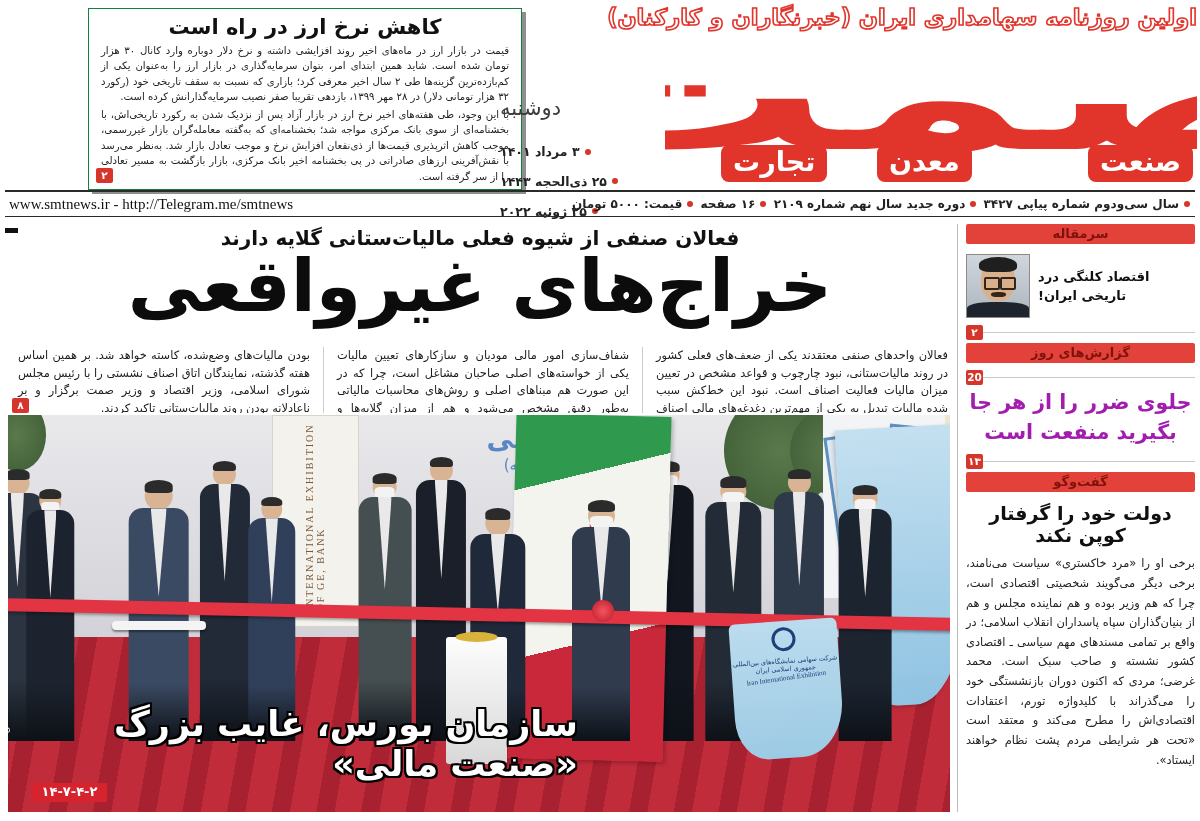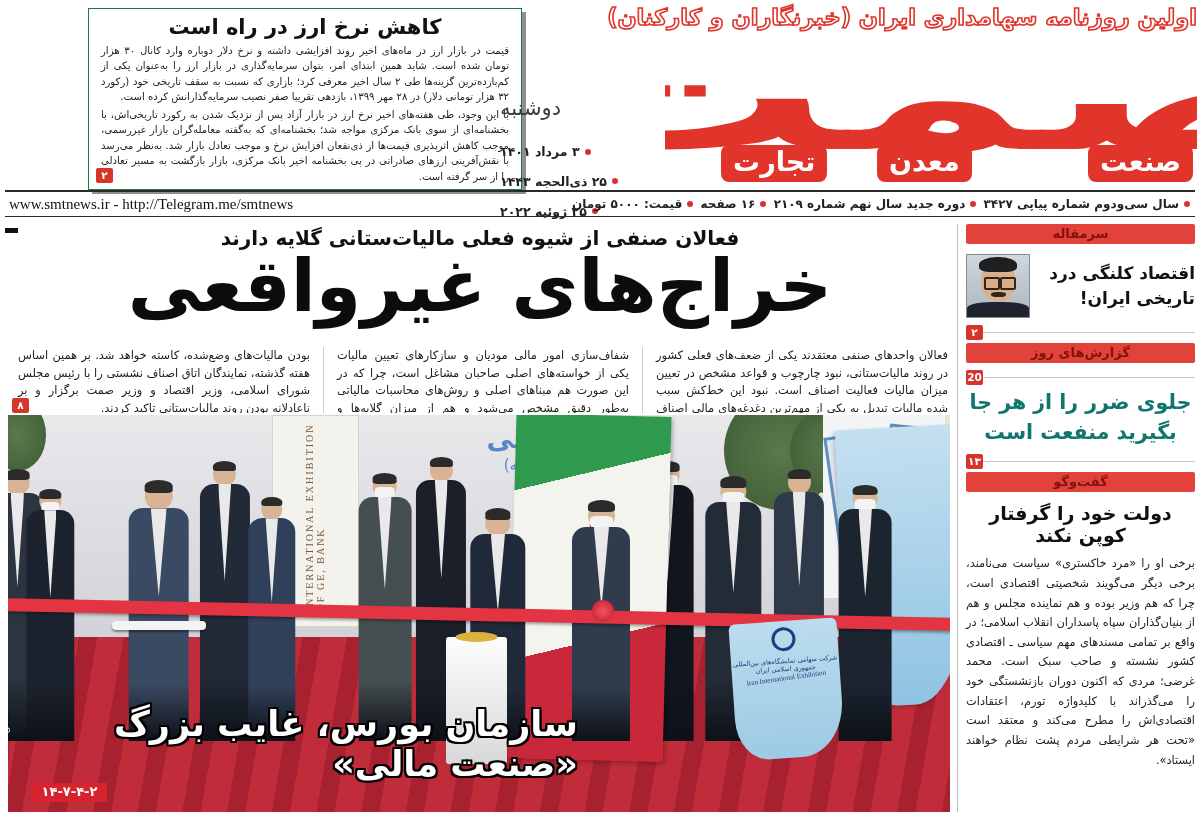--- a/index.html
+++ b/index.html
@@ -68,31 +68,31 @@
   
   .photo-caption{position:absolute;left:0.5%;bottom:7%;width:60%;direction:rtl;text-align:right;font-size:35px;font-weight:bold;color:#fff;z-index:10;
     text-shadow:2px 0 0 #000,-2px 0 0 #000,0 2px 0 #000,0 -2px 0 #000,2px 2px 0 #000,-2px -2px 0 #000,2px -2px 0 #000,-2px 2px 0 #000;}
   .pages-box{position:absolute;left:2.5%;bottom:2.5%;background:#d6232e;color:#fff;font-weight:bold;font-size:13px;padding:1px 10px 3px;z-index:10;direction:ltr;}
   .credit{position:absolute;left:-28px;bottom:18%;transform:rotate(-90deg);font-size:9px;color:#f2f2f2;z-index:10;letter-spacing:1px;text-shadow:0 0 2px #000;}
   
   .vrule{position:absolute;left:957px;top:224px;height:588px;width:1px;background:#bdbdbd;}
   .sidebar{position:absolute;left:966px;top:224px;width:229px;direction:rtl;}
   .band{background:#e2423a;color:#7e120c;font-weight:bold;font-size:13px;text-align:center;height:20px;line-height:20px;border-radius:2px;}
   .ed-row{display:flex;align-items:center;gap:8px;margin:10px 0 2px;}
-  .ed-title{flex:1;text-align:right;font-size:17px;font-weight:bold;color:#111;line-height:1.5;}
+  .ed-title{flex:1;text-align:left;font-size:13px;font-weight:bold;color:#111;line-height:1.5;}
   .ed-photo{width:62px;height:62px;background:linear-gradient(#cfd6dc,#aeb6bd);position:relative;border:1px solid #8a8a8a;flex:0 0 auto;overflow:hidden;}
   .ed-photo .h{position:absolute;left:14px;top:6px;width:34px;height:40px;background:#d9b08c;border-radius:45%;}
   .ed-photo .hr{position:absolute;left:12px;top:2px;width:38px;height:15px;background:#1f1f1f;border-radius:50% 50% 30% 30%;}
   .ed-photo .gl{position:absolute;left:17px;top:22px;width:12px;height:9px;border:2px solid #33251c;border-radius:2px;}
   .ed-photo .gr{position:absolute;left:33px;top:22px;width:12px;height:9px;border:2px solid #33251c;border-radius:2px;}
   .ed-photo .mu{position:absolute;left:24px;top:37px;width:15px;height:5px;background:#33251c;border-radius:40%;}
   .ed-photo .st{position:absolute;left:0;bottom:0;width:100%;height:15px;background:#1d242e;border-radius:40% 40% 0 0;}
   .rep-title{font-weight:bold;text-align:center;line-height:1.45;}
   .rep1{color:#b23127;font-size:21px;margin-top:10px;}
-  .rep2{color:#0f766e;font-size:20.5px;margin-top:8px;}
+  .rep2{color:#a21caf;font-size:20.5px;margin-top:8px;}
   .int-head{font-size:19px;font-weight:bold;color:#101010;text-align:center;margin:10px 0 8px;}
   .int-body{font-size:11.4px;line-height:1.72;text-align:justify;color:#222;}
 </style>
 </head>
 <body>
 
 <div class="currency-box">
   <h2>کاهش نرخ ارز در راه است</h2>
   <p>قیمت در بازار ارز در ماه‌های اخیر روند افزایشی داشته و نرخ دلار دوباره وارد کانال ۳۰ هزار تومان شده است. شاید همین ابتدای امر، بتوان سرمایه‌گذاری در بازار ارز را به‌عنوان یکی از کم‌بازده‌ترین گزینه‌ها طی ۲ سال اخیر معرفی کرد؛ بازاری که نسبت به سقف تاریخی خود (رکورد ۳۲ هزار تومانی دلار) در ۲۸ مهر ۱۳۹۹، بازدهی تقریبا صفر نصیب سرمایه‌گذارانش کرده است.</p>
   <p>با این وجود، طی هفته‌های اخیر نرخ ارز در بازار آزاد پس از نزدیک شدن به رکورد تاریخی‌اش، با بخشنامه‌ای از سوی بانک مرکزی مواجه شد؛ بخشنامه‌ای که به‌گفته معامله‌گران بازار غیررسمی، موجب کاهش اثرپذیری قیمت‌ها از ذی‌نفعان افزایش نرخ و موجب تعادل بازار شد. به‌نظر می‌رسد با نقش‌آفرینی ارزهای صادراتی در پی بخشنامه اخیر بانک مرکزی، بازار بازگشت به مسیر تعادلی را از سر گرفته است.</p>

